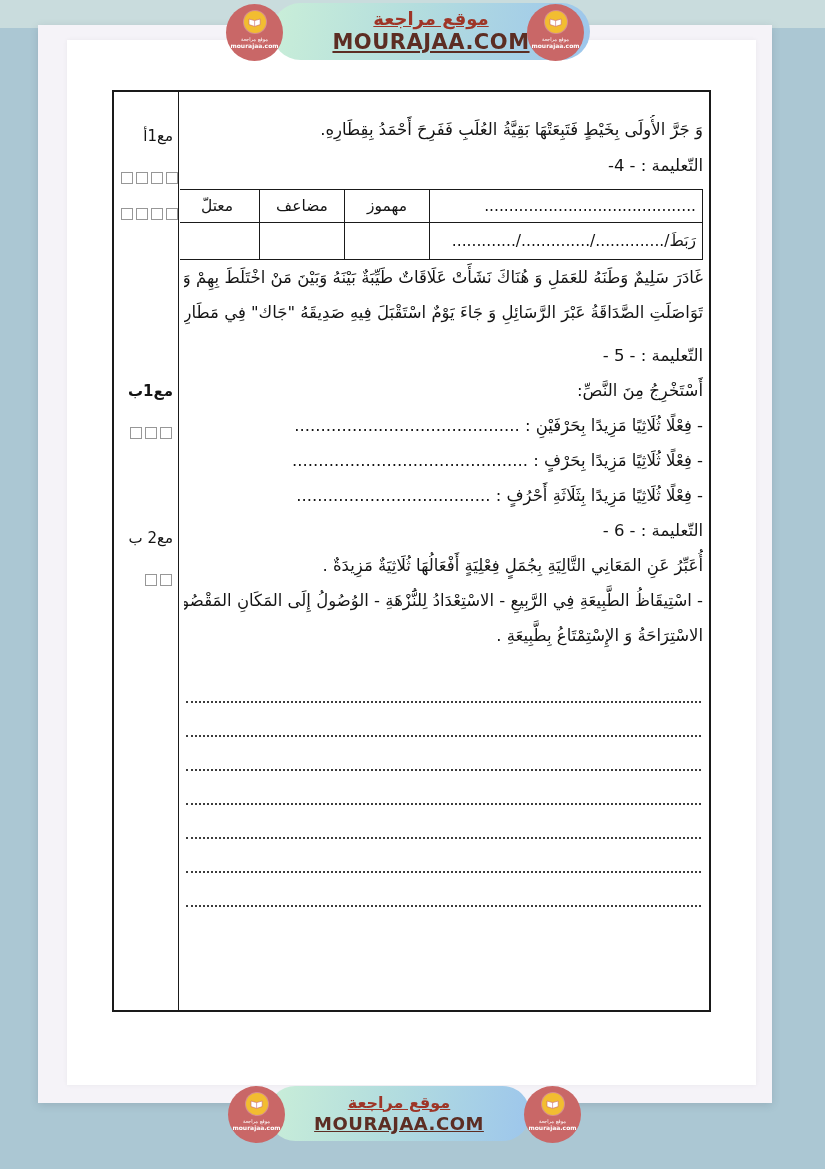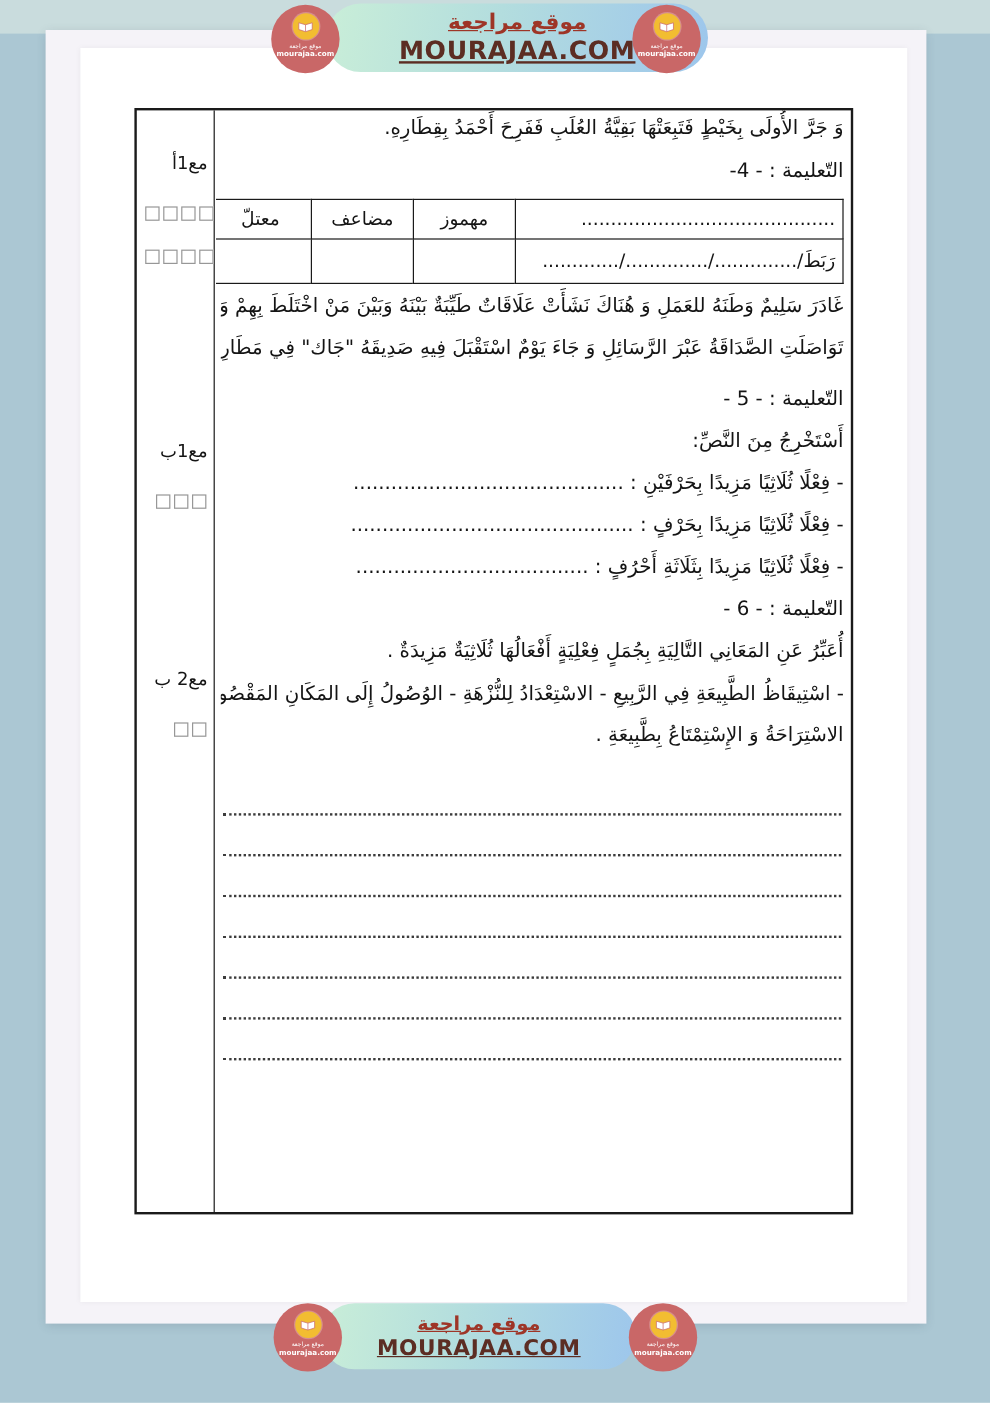--- a/index.html
+++ b/index.html
@@ -63,37 +63,37 @@
   .content-box {
     position:absolute; left:112px; top:90px; width:599px; height:922px;
     border:2px solid #1a1a1a; background:#fff;
   }
   .marks-col {
     position:absolute; left:0; top:0; bottom:0; width:65px;
     border-right:1.5px solid #1a1a1a; direction:rtl;
   }
   .mark-block { position:absolute; right:0; left:0; padding:0 5px; text-align:right; }
   .mark-0 { top:30px; }
-  .mark-1 { top:270px; }
-  .mark-2 { top:460px; }
+  .mark-1 { top:285px;font-weight:bold; }
+  .mark-2 { top:432px; }
   .mark-label { font-size:15px; height:28px; line-height:28px; white-space:nowrap; }
   .cbx-row { margin-top:17px; text-align:right; white-space:nowrap; direction:ltr; }
   .mark-0 .cbx-row:first-of-type { margin-top:16px; }
   .cbx {
     display:inline-block; width:12px; height:12px;
     border:1.5px solid #979797; background:#fff; margin:0 1.5px; vertical-align:middle;
   }
 
   .main-col {
     position:absolute; left:66px; right:0; top:0; bottom:0;
     direction:rtl; text-align:right; padding:0 6px 0 4px;
     font-size:16.5px; overflow:hidden;
   }
   .ln { height:35px; line-height:35px; white-space:nowrap; overflow:hidden; }
-  .ln-first { height:33px; line-height:30px; }
+  .ln-first { height:33px; line-height:30px;margin-top:23px; }
   .ln-sm { height:26px; line-height:26px; }
   .gap8 { margin-top:8px; }
 
   table.verbs {
     direction:rtl; border-collapse:collapse; width:528px; margin:6px 0 0 0;
     font-size:15.5px; table-layout:fixed;
   }
   table.verbs td {
     border:1.5px solid #1a1a1a; padding:2px 6px; overflow:hidden; white-space:nowrap;
   }

